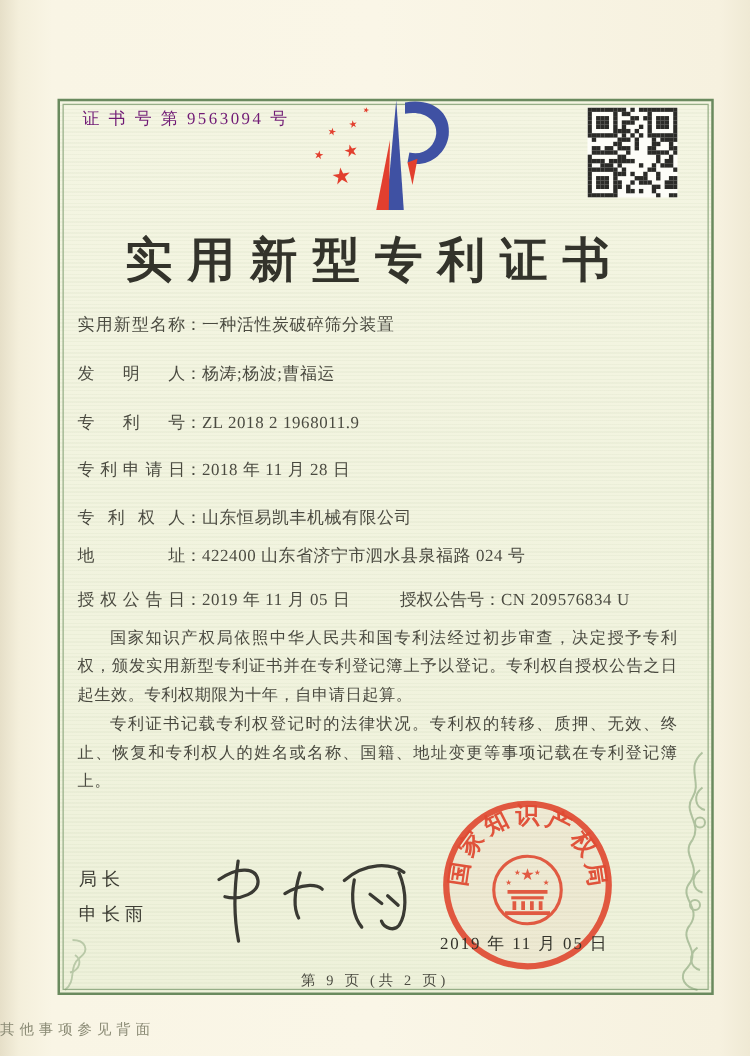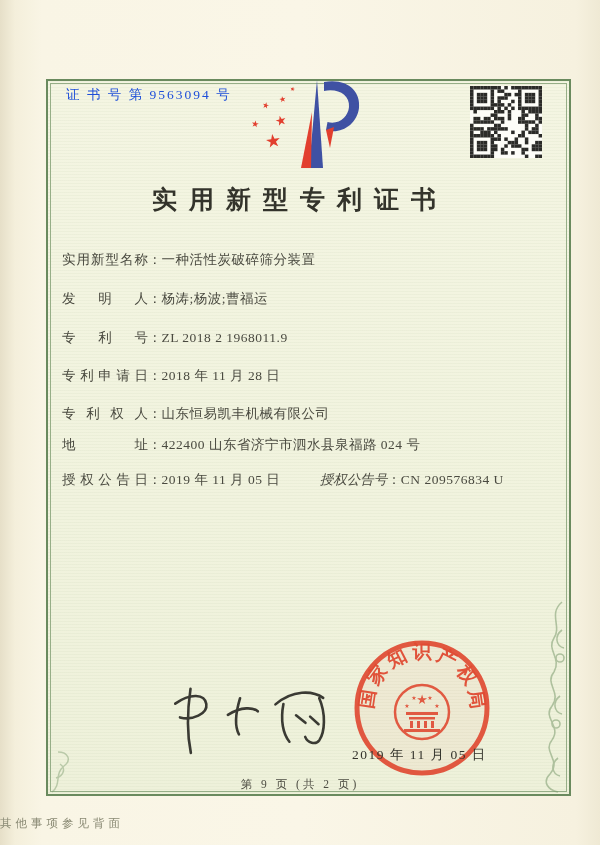--- a/index.html
+++ b/index.html
@@ -17,34 +17,34 @@
     background:
       repeating-linear-gradient(180deg, rgba(150,170,130,0.07) 0 1px, rgba(0,0,0,0) 1px 3px),
       linear-gradient(180deg,#f4f5e2 0%,#f1f3de 60%,#eef1da 100%);
     box-sizing:border-box;
   }
   .frame-inner{
     position:absolute;inset:2px;border:1px solid #96ae87;
   }
   
   .cert-no{
-    position:absolute;left:66px;top:86px;font-size:13.5px;letter-spacing:2px;color:#1d4ed8;
+    position:absolute;left:66px;top:86px;font-size:13.5px;letter-spacing:2px;color:#701a75;
   }
   .logo{position:absolute;left:245px;top:76px;width:120px;height:106px;}
   .logo .star{position:absolute;color:#e23f2e;line-height:1;}
   .qr{position:absolute;left:470px;top:86px;width:72px;height:72px;background:#fdfdf8;}
   .title{
     position:absolute;left:0;right:0;top:183px;text-align:center;
-    font-size:25px;font-weight:600;letter-spacing:12px;color:#33332b;
+    font-size:38px;font-weight:600;letter-spacing:12px;color:#33332b;
   }
   
   .frow{position:absolute;left:62px;font-size:13.5px;color:#4a4a40;white-space:nowrap;}
   .flabel{display:inline-block;width:86px;text-align:justify;text-align-last:justify;}
   .fval{letter-spacing:0.5px;text-align:right;}
-  .fpair2{margin-left:36px;font-style:italic;}
+  .fpair2{margin-left:36px;}
   .r1{top:251px}.r2{top:290px}.r3{top:329px}.r4{top:367px}
   .r5{top:405px}.r6{top:436px}.r7{top:471px}
   
   .paras{position:absolute;left:62px;top:498px;width:480px;font-size:13px;
     line-height:23px;text-align:justify;color:#4a4a40;letter-spacing:0.4px;}
   .paras p{margin:0;text-indent:2em;}
   
   .signer{position:absolute;left:63px;top:694px;font-size:14.5px;letter-spacing:4px;color:#3d3d34;}
   .signer div{margin-bottom:9px;}
   .sig-svg{position:absolute;left:158px;top:672px;}
@@ -318,21 +318,29 @@
   <div class="frow r2"><span class="flabel">发明人</span><span>：</span><span class="fval">杨涛;杨波;曹福运</span></div>
   <div class="frow r3"><span class="flabel">专利号</span><span>：</span><span class="fval">ZL 2018 2 1968011.9</span></div>
   <div class="frow r4"><span class="flabel">专利申请日</span><span>：</span><span class="fval">2018 年 11 月 28 日</span></div>
   <div class="frow r5"><span class="flabel">专利权人</span><span>：</span><span class="fval">山东恒易凯丰机械有限公司</span></div>
   <div class="frow r6"><span class="flabel">地址</span><span>：</span><span class="fval">422400 山东省济宁市泗水县泉福路 024 号</span></div>
   <div class="frow r7">
     <span class="flabel">授权公告日</span><span>：</span><span class="fval">2019 年 11 月 05 日</span>
     <span class="fpair2">授权公告号</span><span>：</span><span class="fval">CN 209576834 U</span>
   </div>
 
-
+  <div class="paras">
+    <p>国家知识产权局依照中华人民共和国专利法经过初步审查，决定授予专利权，颁发实用新型专利证书并在专利登记簿上予以登记。专利权自授权公告之日起生效。专利权期限为十年，自申请日起算。</p>
+    <p>专利证书记载专利权登记时的法律状况。专利权的转移、质押、无效、终止、恢复和专利权人的姓名或名称、国籍、地址变更等事项记载在专利登记簿上。</p>
+  </div>
+
+  <div class="signer">
+    <div>局长</div>
+    <div>申长雨</div>
+  </div>
 
   <svg class="sig-svg" width="175" height="88" viewBox="0 0 175 88">
     <g fill="none" stroke="#3a3a33" stroke-width="2.6" stroke-linecap="round" stroke-linejoin="round" transform="rotate(-3 87 44)">
       <path d="M34,14 C30,34 28,58 31,78"></path>
       <path d="M18,28 C34,18 48,20 49,30 C50,40 34,46 22,42"></path>
       <path d="M83,26 C78,40 76,54 80,62"></path>
       <path d="M70,42 C84,34 96,36 100,40"></path>
       <path d="M118,34 C136,20 156,22 166,30"></path>
       <path d="M126,34 C122,50 124,64 130,72"></path>
       <path d="M162,30 C168,46 166,64 160,72 C156,77 148,74 146,68"></path>

